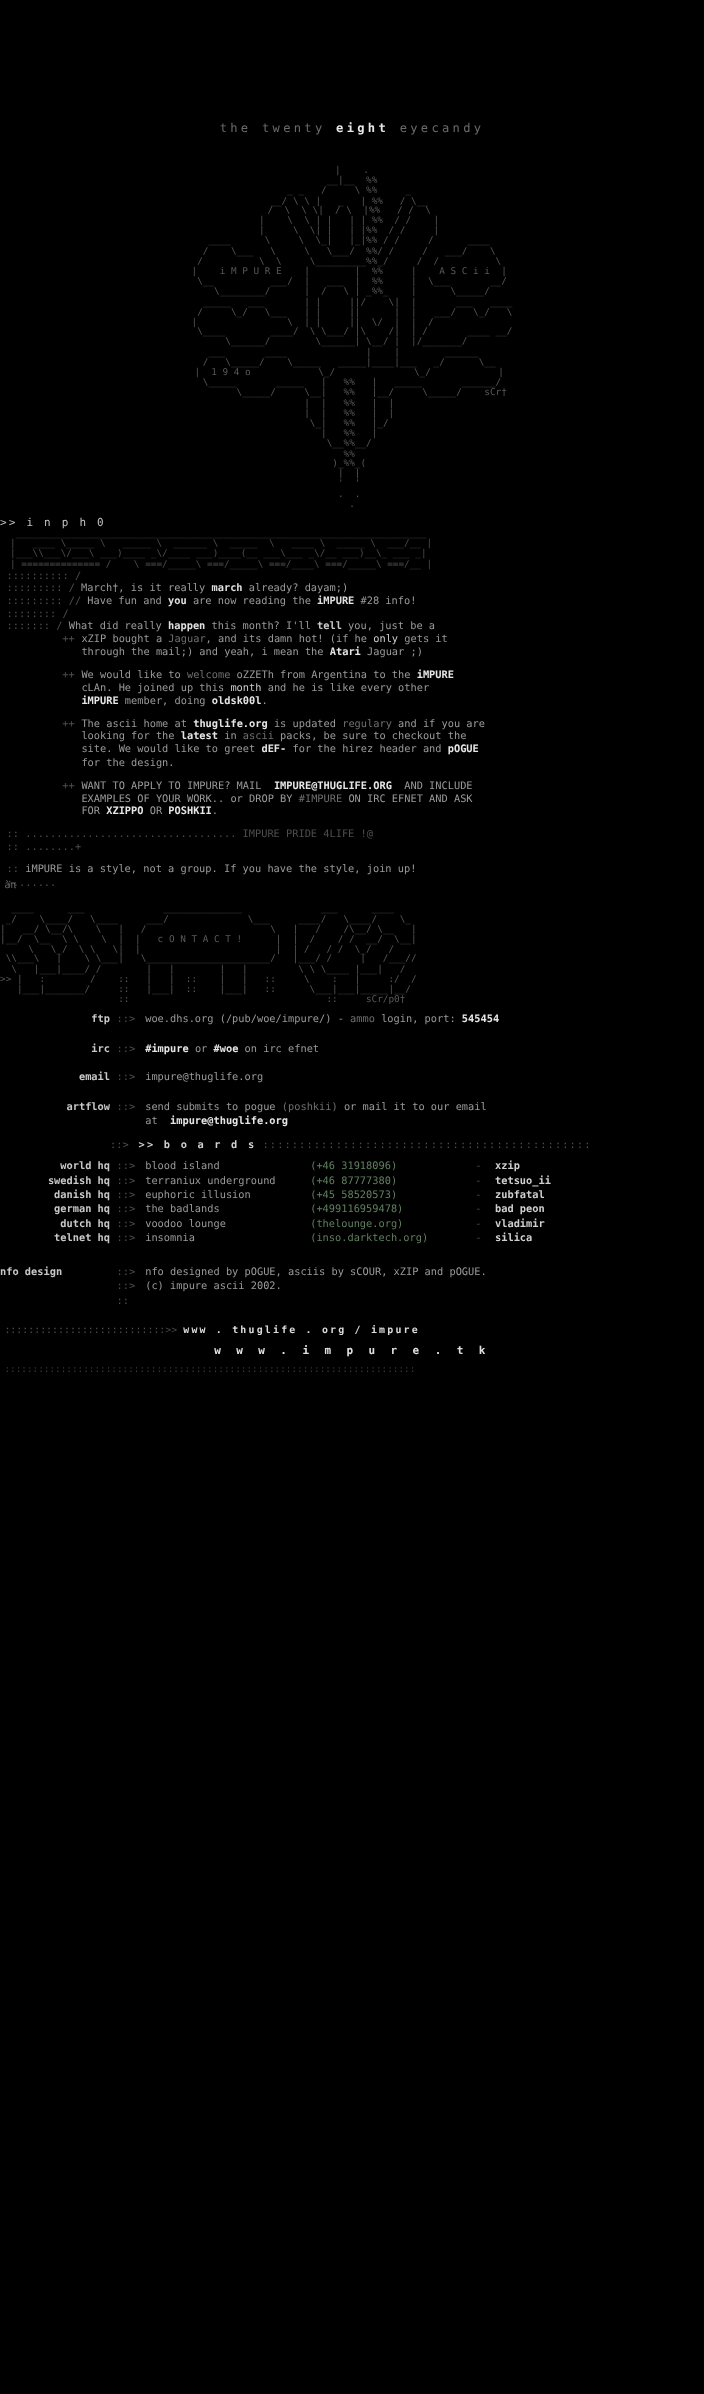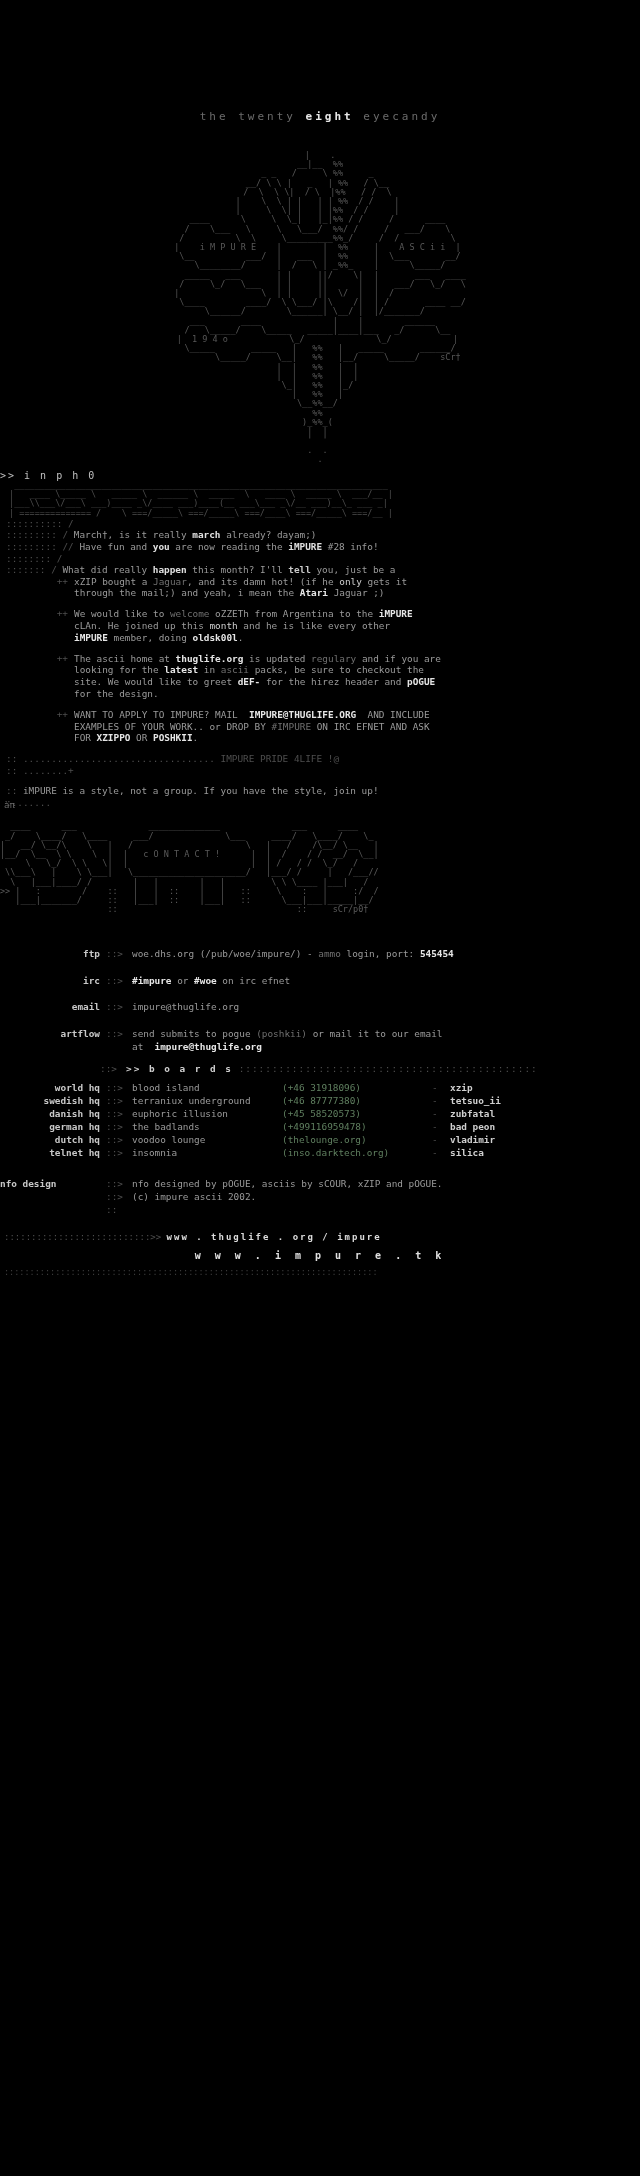--- a/index.html
+++ b/index.html
@@ -85,21 +85,21 @@
   }
   .pride .d{color:#4e4e4e;}
 
   .contact-logo{
     font-size:8.5px;
     line-height:9.2px;
     color:#5a5a5a;
     margin-top:14px;
   }
 
-  .info{font-size:9.4px;line-height:13.4px;margin-top:33px;}
+  .info{font-size:9.4px;line-height:13.4px;margin-top:6px;}
   .irow{display:flex;}
   .irow .lbl{width:100px;flex:0 0 100px;text-align:right;color:#c8c8c8;font-weight:bold;padding-right:6px;}
   .irow .sep{color:#4e4e4e;width:26px;flex:0 0 26px;}
   .irow .val{color:#9a9a9a;white-space:pre-wrap;}
   .irow .val b{color:#e6e6e6;}
   .irow .val .gray{color:#6f6f6f;text-align:right;}
   .spacer{height:13px;}
 
   .boards-head{font-size:9.4px;line-height:13.4px;display:flex;margin-top:8px;}
   .boards-head .lbl{width:100px;flex:0 0 100px;}

